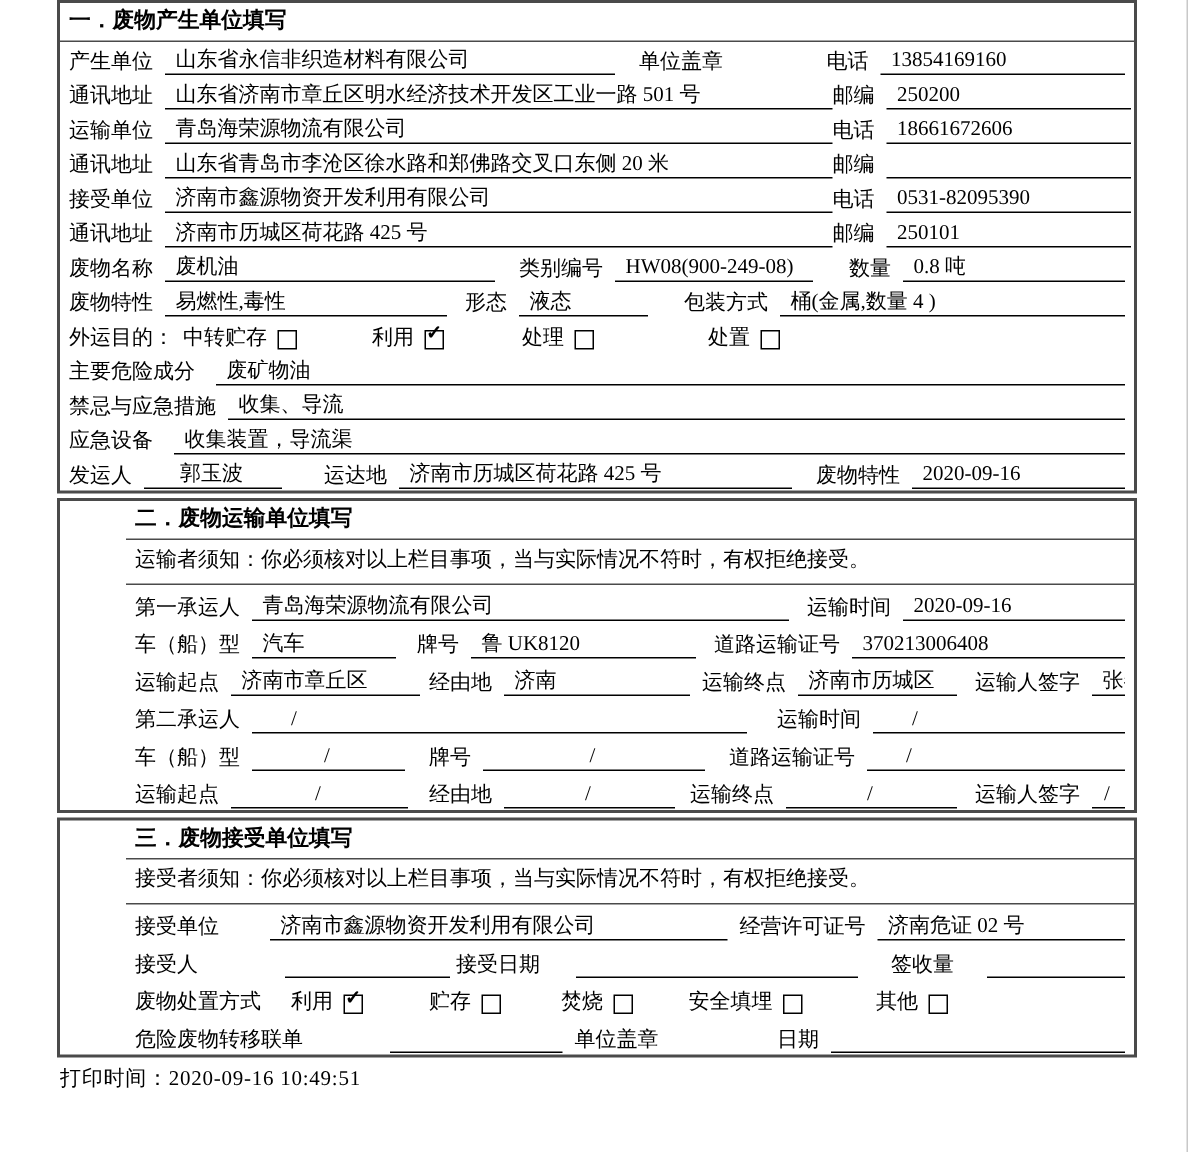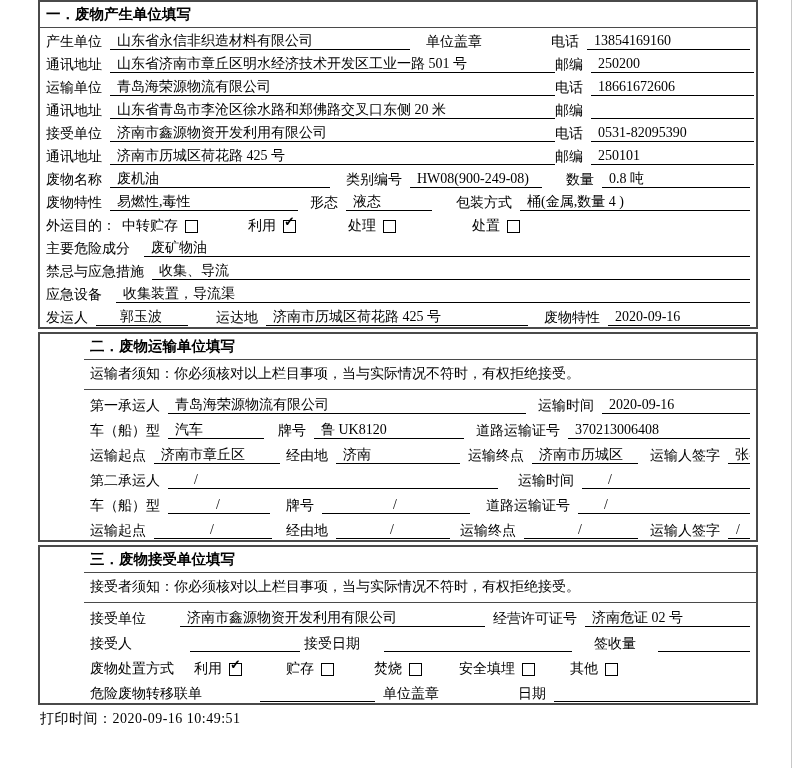--- a/index.html
+++ b/index.html
@@ -257,21 +257,21 @@
         <span class="cb">
             <i class="mk"></i>
           </span>
       </span>
       <span class="cbg" style="margin-left:37px">
         <span class="l">安全填埋</span>
         <span class="cb">
             <i class="mk"></i>
           </span>
       </span>
-      <span class="cbg" style="margin-left:35px">
+      <span class="cbg" style="margin-left:49px">
         <span class="l">其他</span>
         <span class="cb">
             <i class="mk"></i>
           </span>
       </span>
     </div>
 
     <div class="r r2">
       <span class="l">危险废物转移联单</span>
       <span class="u" style="width:115px;margin-left:58px"></span>

